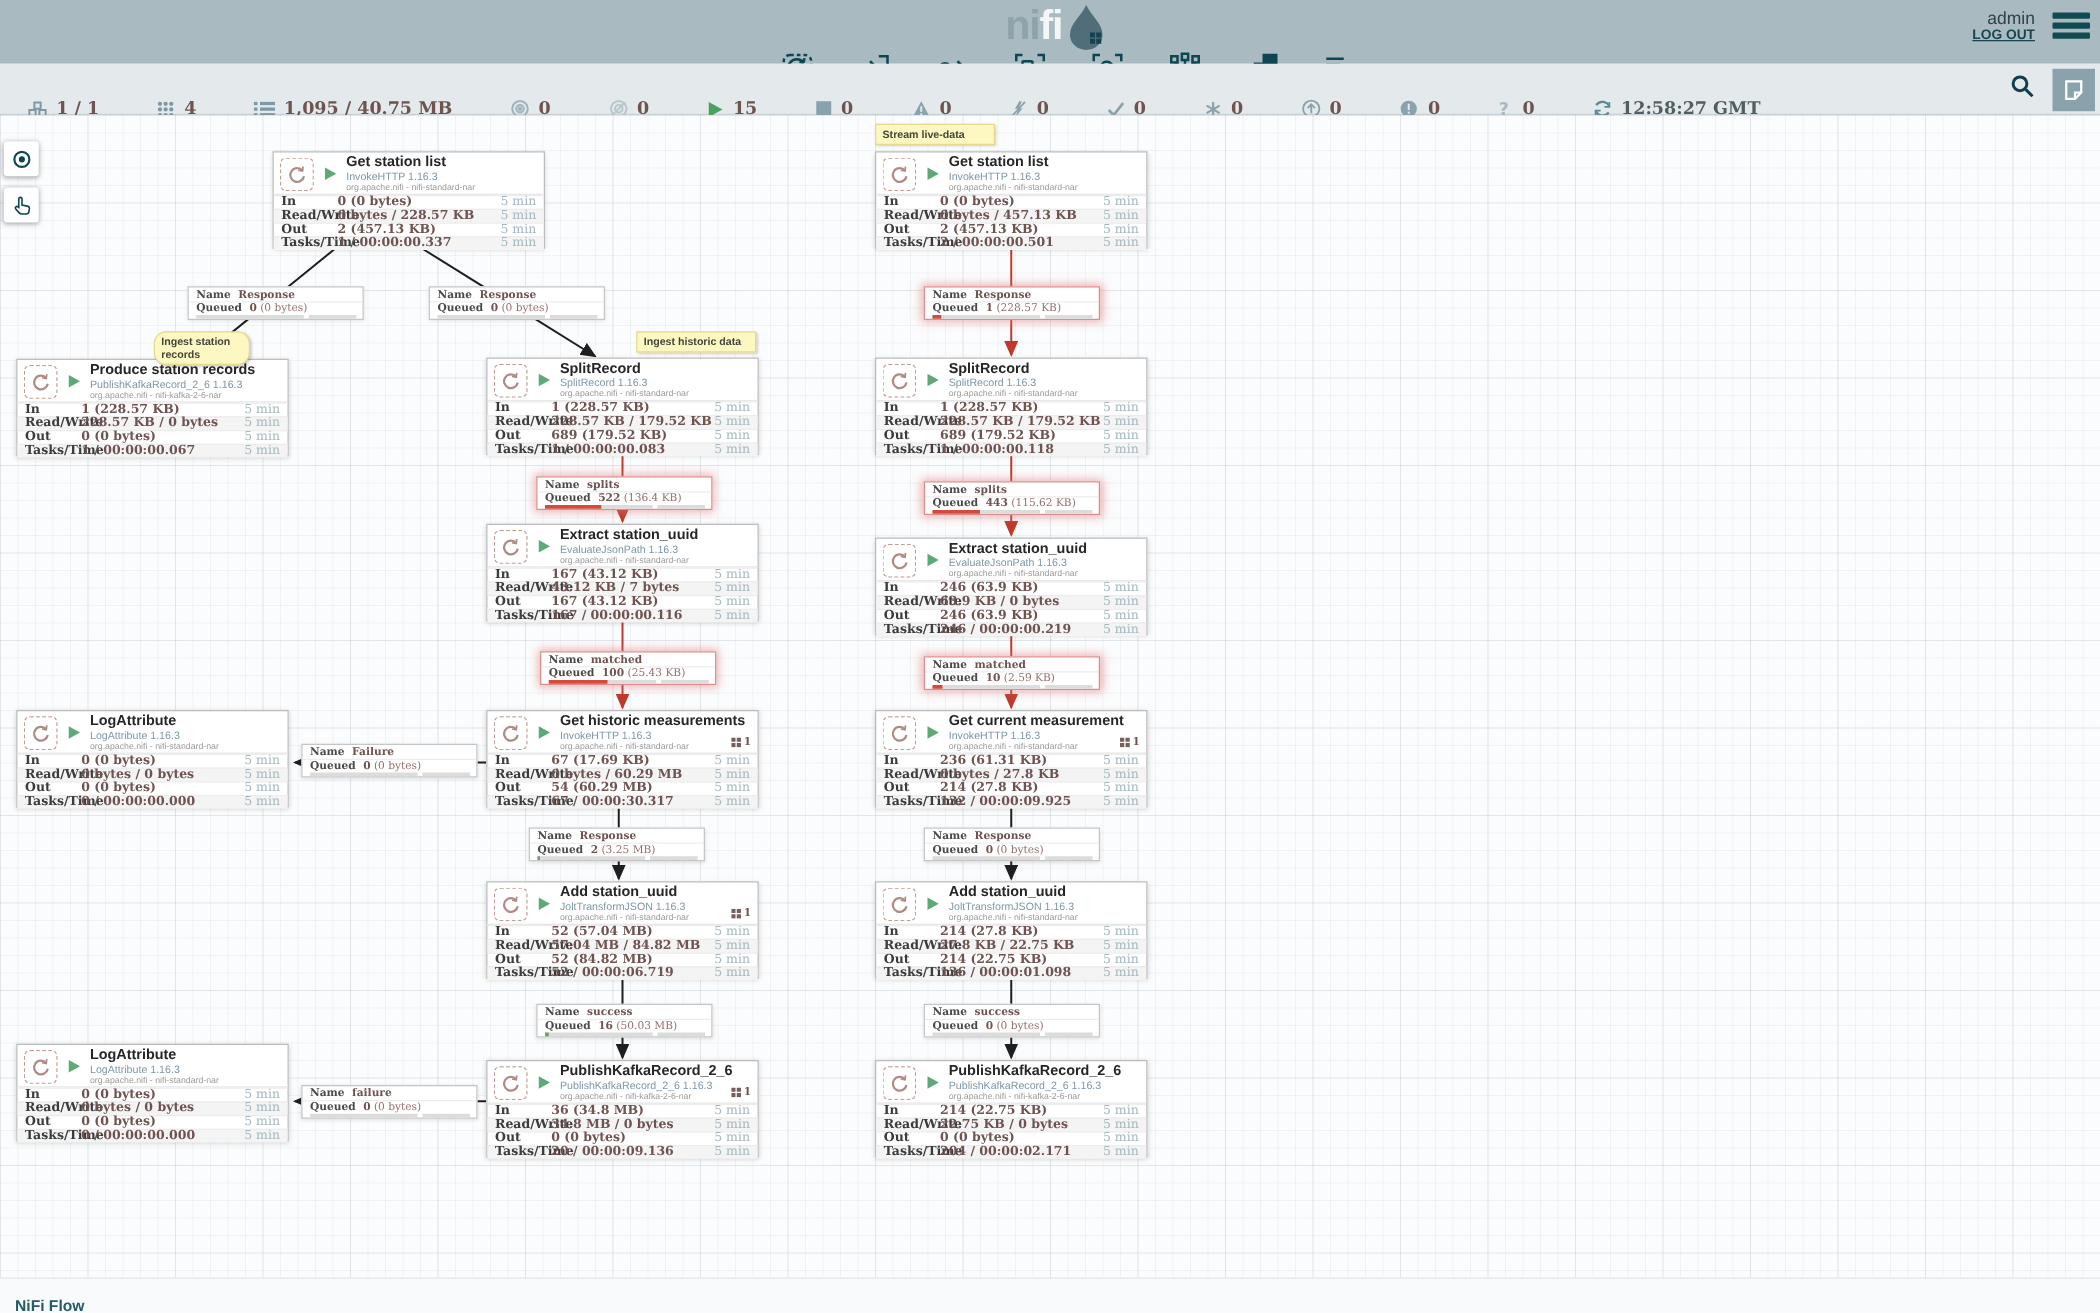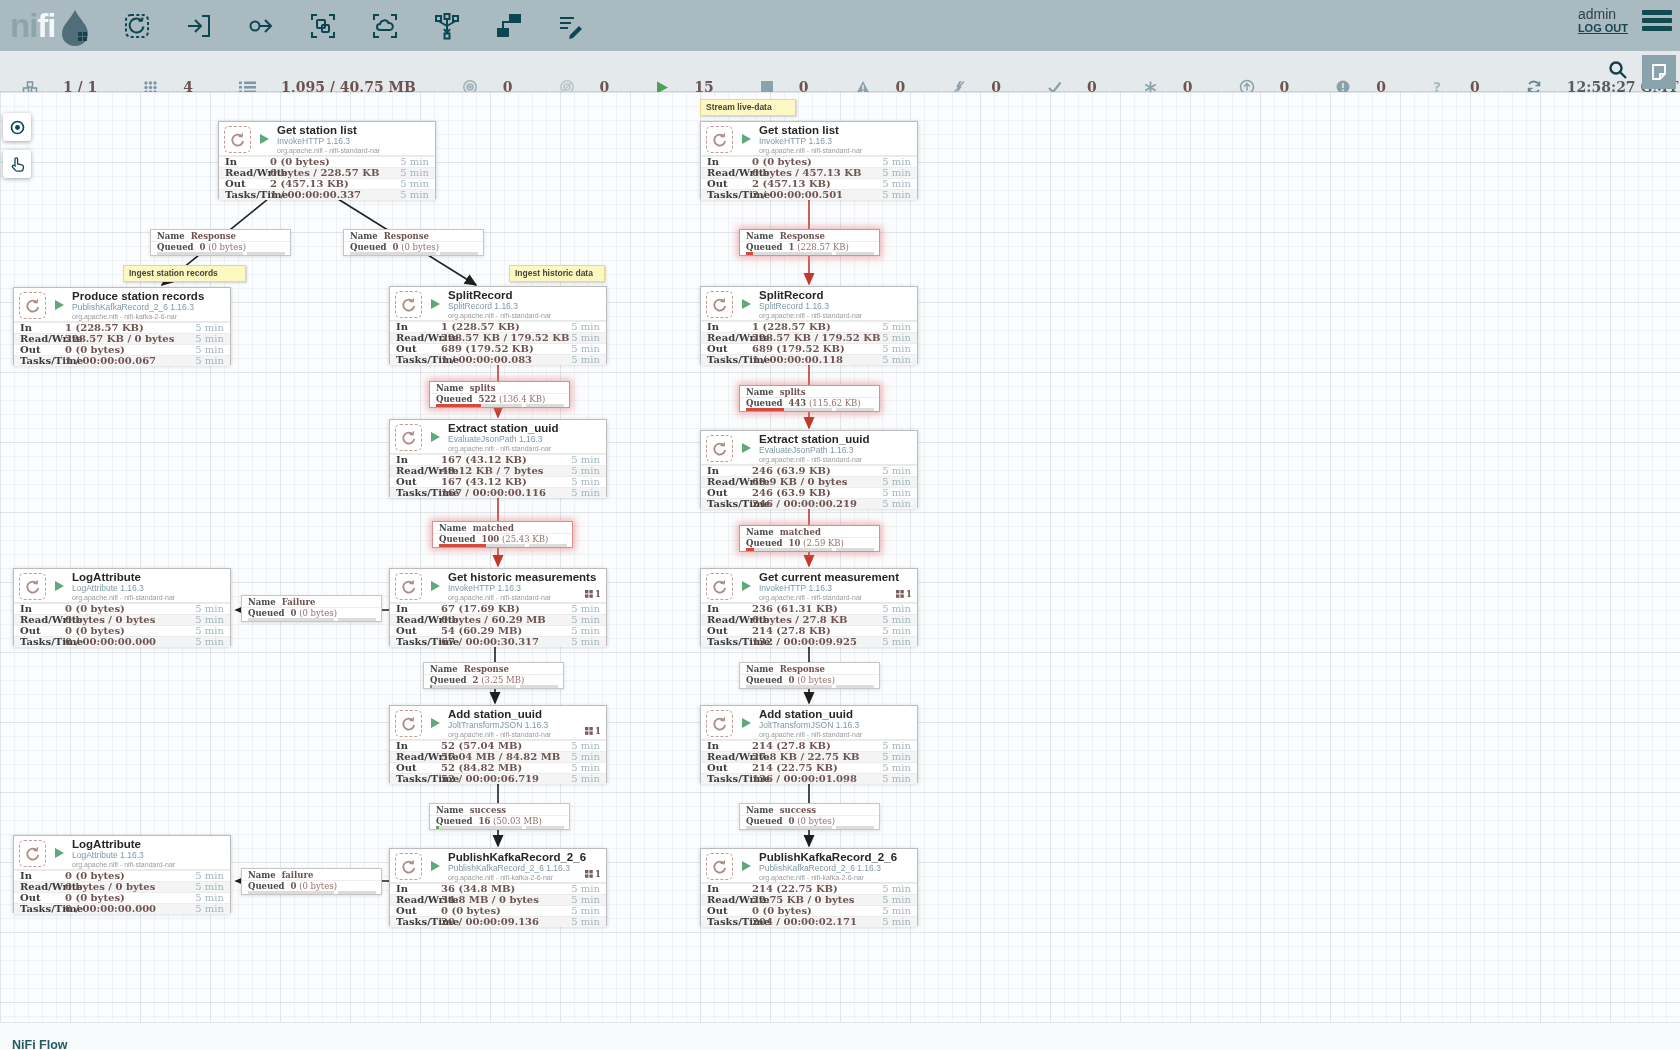--- a/index.html
+++ b/index.html
@@ -1,38 +1,38 @@
 <!DOCTYPE html>
 <html><head>
 <meta charset="utf-8">
 <style>
   * { margin:0; padding:0; box-sizing:border-box; }
   html,body { width:1680px; height:1050px; overflow:hidden;
     font-family:"Liberation Sans", sans-serif; background:#fbfcfd; position:relative; }
 
   
   #header { position:absolute; left:0; top:0; width:1680px; height:51px;
-    background:#a9bac1; display:flex; align-items:center; }
+    background:#a9bac1; display:flex; align-items:center;flex-direction:column; }
   .logo { display:flex; align-items:flex-end; margin-left:10px; }
   .logo-txt { font-size:33px; font-weight:bold; letter-spacing:-1px; line-height:40px; }
   .logo-ni { color:#8fa3ab; } .logo-fi { color:#f4f7f8; }
   .tools { display:flex; align-items:center; gap:32px; margin-left:30px; }
   .tool { width:30px; height:30px; display:flex; align-items:center; justify-content:center; cursor:grab; }
   .tool svg { stroke:#0d4653; fill:none; stroke-width:2; }
   #header-right { position:absolute; right:8px; top:6px; display:flex; align-items:center; }
-  .user-block { margin-right:14px;margin-left:27px; }
+  .user-block { text-align:right; margin-right:14px;margin-left:27px; }
   .user-name { font-size:14px; color:#30424a; }
   .logout { font-size:11px; font-weight:bold; color:#18454e; text-decoration:underline; cursor:pointer; }
   .hamburger { width:30px; cursor:pointer; }
   .hamburger div { height:5px; background:#124a52; margin:3px 0; border-radius:1px; }
 
   
   #statusbar { position:absolute; left:0; top:51px; width:1680px; height:41px;
     background:#e4e9eb; border-bottom:1px solid #c8d1d5; display:flex; align-items:center; }
-  .sb-item { display:flex; align-items:center; gap:25px; margin-left:46px; white-space:nowrap;margin-top:32px; }
+  .sb-item { display:flex; align-items:center; gap:7px; margin-left:46px; white-space:nowrap;margin-top:32px; }
   .sb-item:first-child { margin-left:22px; }
   .sb-val { font-family:"DejaVu Serif", serif; font-size:14px; font-weight:bold; color:#6e5350; }
   .sb-time { font-size:14px; font-weight:bold; color:#515e63; font-family:"DejaVu Serif", serif; }
   .sb-icon svg { display:block; }
   #sb-right { position:absolute; right:0; top:51px; height:41px; display:flex; align-items:center; }
   .search-btn { margin-right:14px; cursor:pointer; }
   .note-btn { width:34px; height:34px; background:#8aa2ac; margin-right:4px; display:flex;
     align-items:center; justify-content:center; cursor:pointer; }
 
   
@@ -1150,21 +1150,21 @@
     <div class="conn-bars">
       <div class="bar bar-left">
           <div class="fill ok" style="width: 0%;"></div>
         </div>
       <div class="bar bar-right"></div>
     </div>
   </div>
     <div class="sticky" style="left: 700px; top: 7px; width: 96px;">
     <span>Stream live-data</span>
   </div>
-    <div class="sticky" style="left: 123px; top: 173px; width: 123px;">
+    <div class="sticky" style="left: 123px; top: 173px; width: 77px; border-radius: 10px;">
     <span>Ingest station records</span>
   </div>
     <div class="sticky" style="left: 509px; top: 173px; width: 96px;">
     <span>Ingest historic data</span>
   </div>
   </div>
 
 <div id="footer">
   <span class="breadcrumb">NiFi Flow</span>
 </div>

